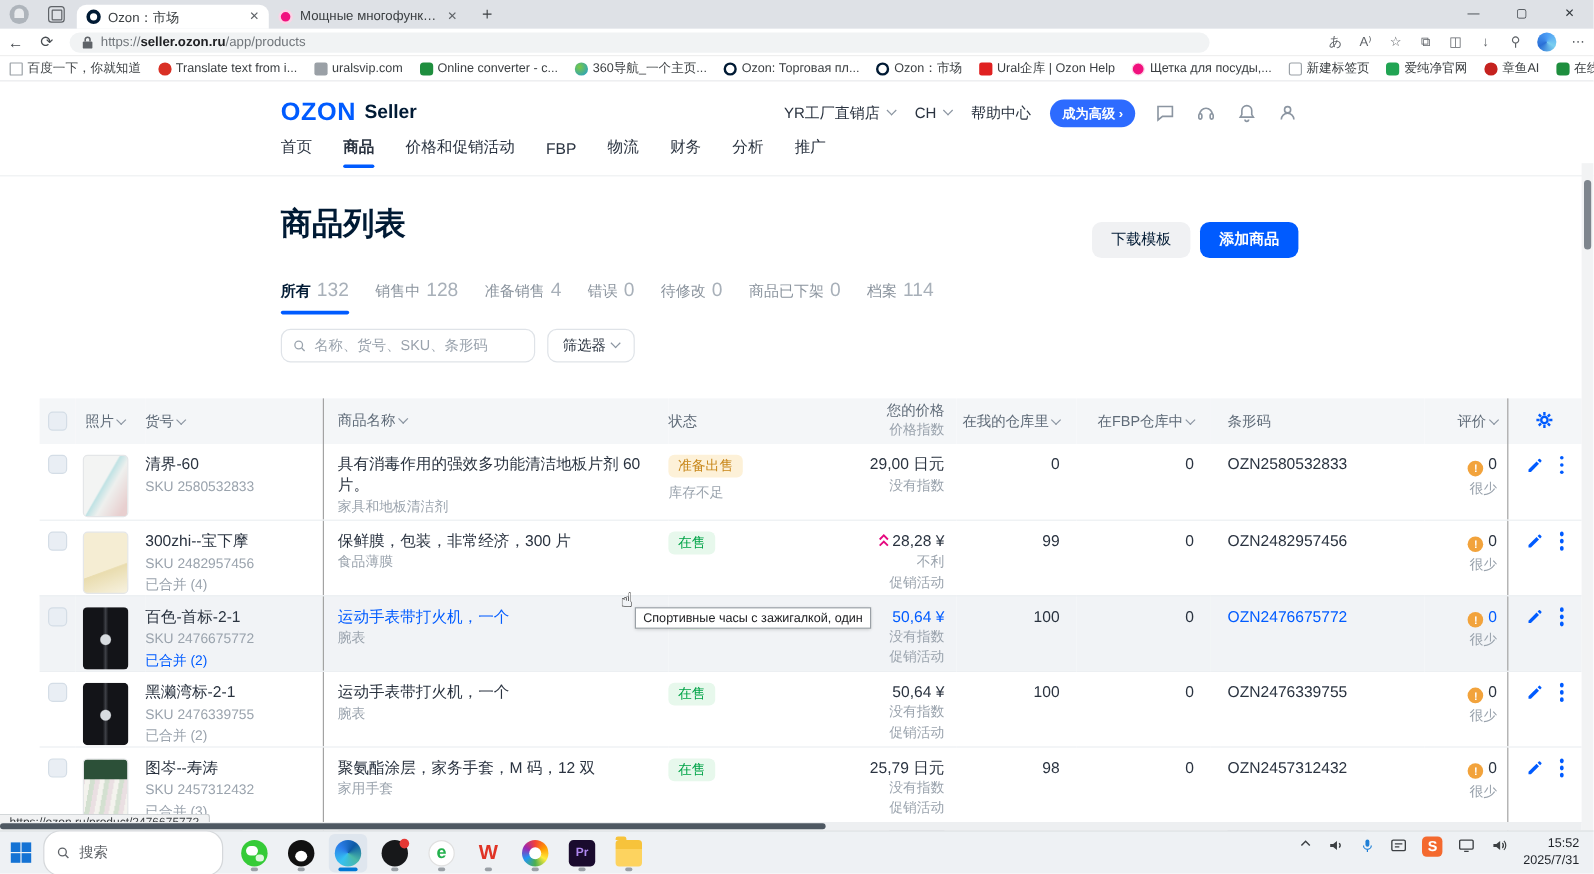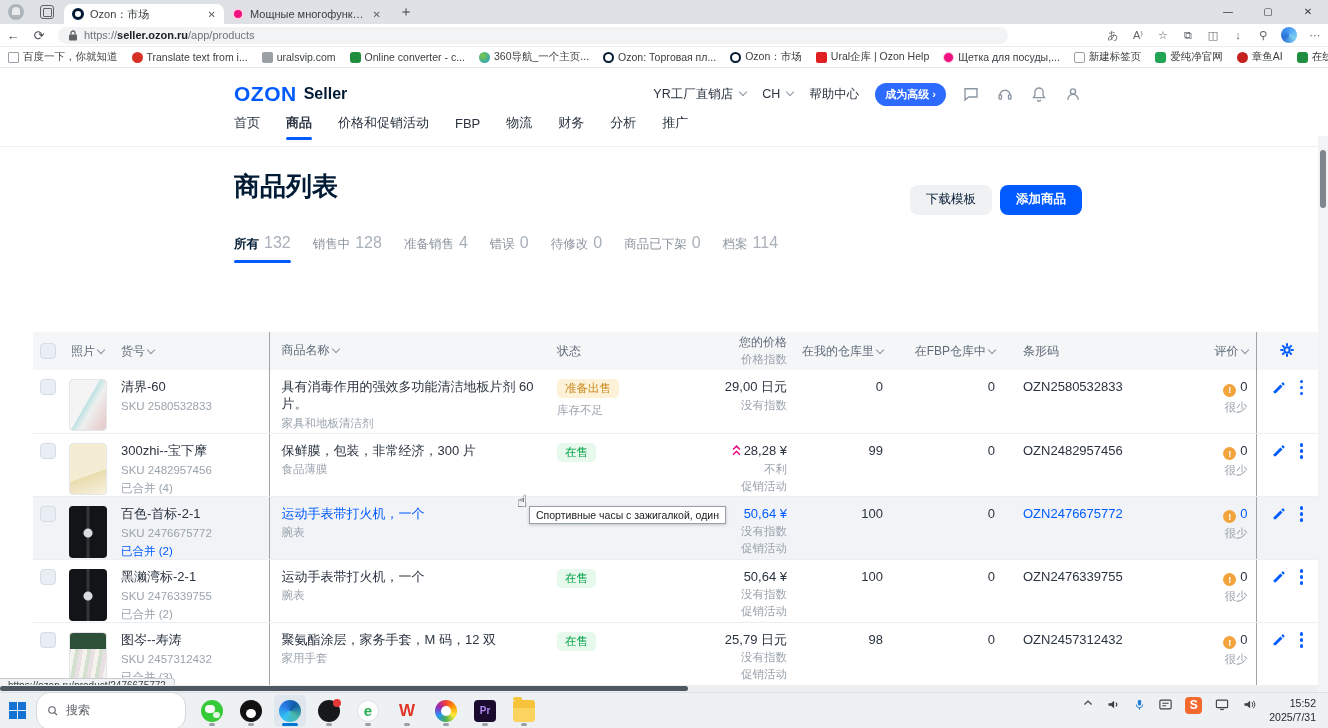--- a/index.html
+++ b/index.html
@@ -356,20 +356,33 @@
     <div class="ftab">
         <span class="lbl">商品已下架</span>
         <span class="cnt">0</span>
       </div>
     <div class="ftab">
         <span class="lbl">档案</span>
         <span class="cnt">114</span>
       </div>
   </div>
 
+  <div class="container searchrow abs">
+    <div class="searchbox">
+      <svg width="13" height="13" viewBox="0 0 24 24" style="margin-right:6px;">
+          <circle cx="10" cy="10" r="6.5" fill="none" stroke="#9aa3ad" stroke-width="2.2"></circle>
+          <path d="M15 15l5 5" stroke="#9aa3ad" stroke-width="2.2"></path>
+        </svg>
+      <input placeholder="名称、货号、SKU、条形码" style="">
+    </div>
+    <button class="filterbtn">
+        <span>筛选器</span>
+        <span class="chev"></span>
+      </button>
+  </div>
 
   <div class="tablewrap">
     <table>
       <colgroup>
         <col class="c-sel">
           <col class="c-photo">
           <col class="c-code">
           <col class="c-name">
           <col class="c-status">
         <col class="c-price">

